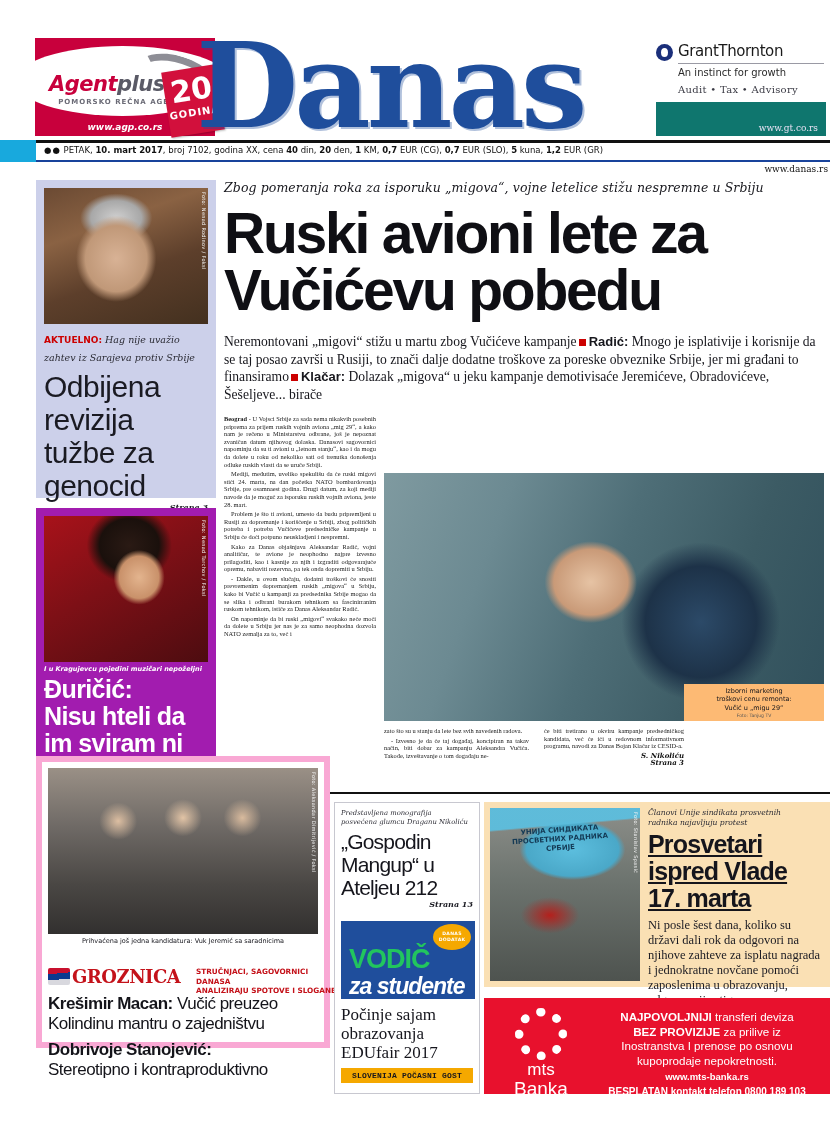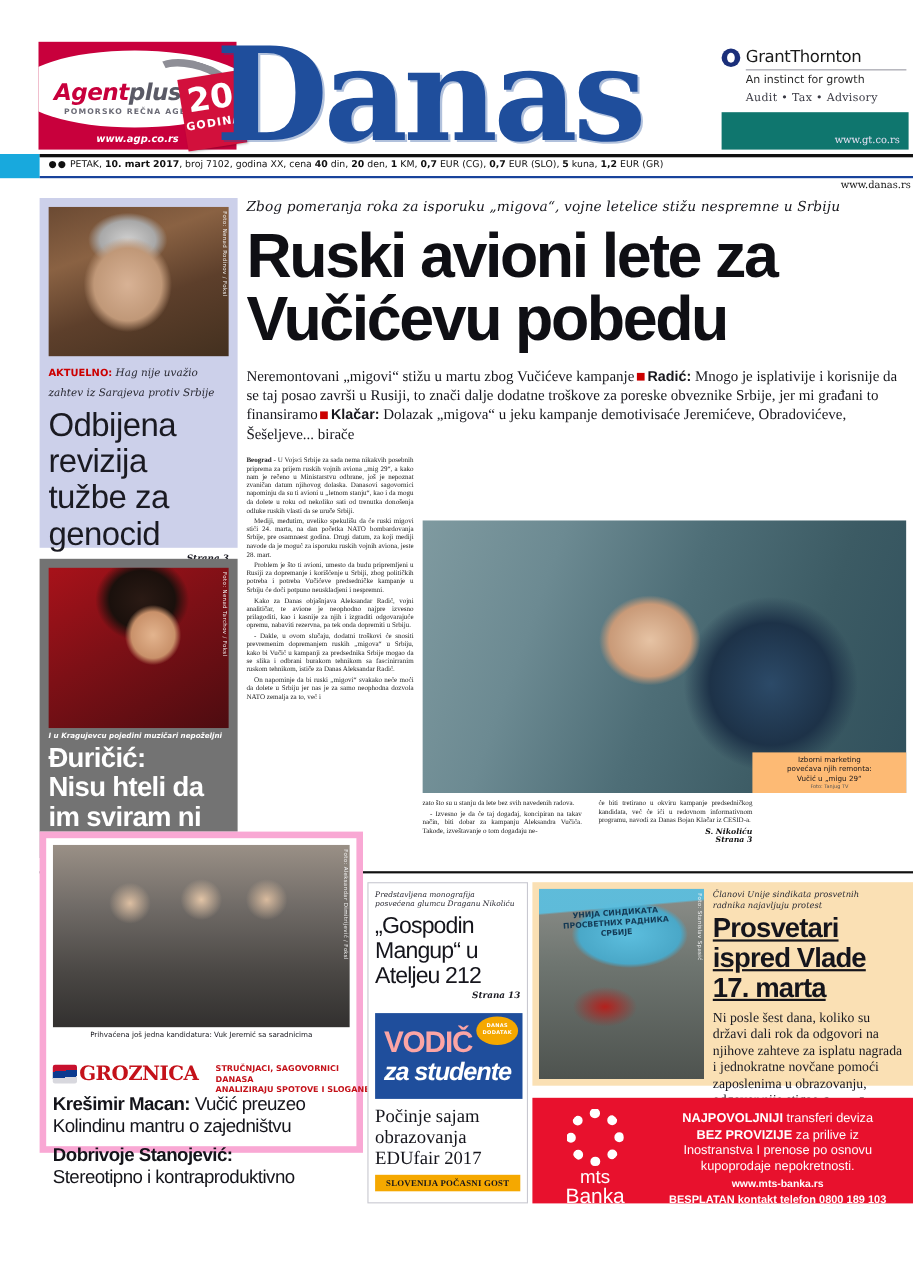--- a/index.html
+++ b/index.html
@@ -133,21 +133,21 @@
   .side-h1 {
     font-family: "Liberation Sans", sans-serif; font-size: 30px; line-height: 33px;
     color: #1a1a22; letter-spacing: -0.5px; margin-top: 5px;
   }
   .strana {
     font-family: "DejaVu Serif", serif; font-style: italic; font-weight: bold;
     font-size: 8px; color: #1a1a22; text-align: right;
   }
 
   .side-card-2 {
-    position: relative; width: 180px; height: 272px; background: #737373;
+    position: relative; width: 180px; height: 272px; background: #a21caf;
     padding: 8px; margin-top: 10px;
   }
   .red-cap {
     font-family: "DejaVu Sans", sans-serif; font-style: italic; font-weight: bold;
     font-size: 6.5px; color: #ffffff; margin-top: 3px;
   }
   .side-h2 {
     font-family: "Liberation Sans", sans-serif; font-weight: bold; font-size: 25px;
     line-height: 27px; color: #ffffff; letter-spacing: -0.6px; margin-top: 3px;
   }
@@ -245,39 +245,39 @@
   .bm-h {
     font-family: "Liberation Sans", sans-serif; font-size: 21px; line-height: 23px;
     color: #15151c; letter-spacing: -0.8px; margin-top: 4px;
   }
   .vodic {
     position: relative; margin-top: 12px; width: 134px; height: 78px;
     background: #1f4e9c; overflow: hidden;
   }
   .vodic .l1 {
     font-family: "Liberation Sans", sans-serif; font-weight: bold; font-size: 27px;
-    color: #fca5a5; letter-spacing: -1px; padding: 12px 0 0 8px; line-height: 28px;
+    color: #22c55e; letter-spacing: -1px; padding: 24px 0 0 8px; line-height: 28px;
   }
   .vodic .l2 {
     font-family: "Liberation Sans", sans-serif; font-weight: bold; font-style: italic;
     font-size: 23px; color: #ffffff; letter-spacing: -1px; padding-left: 8px; line-height: 26px;
   }
   .bubble {
     position: absolute; right: 4px; top: 3px; width: 38px; height: 26px;
     background: #f5a800; border-radius: 50%; color: #fff;
     font-family: "DejaVu Sans", sans-serif; font-size: 4.6px; font-weight: bold;
     text-align: center; line-height: 6px; padding-top: 7px; letter-spacing: .3px;
   }
   .bm-h2 {
     font-family: "Liberation Serif", serif; font-size: 17px; line-height: 19px;
     color: #15151c; margin-top: 6px;
   }
   .slo-bar {
     margin-top: 6px; background: #f5a800; color: #15151c; text-align: center;
-    font-family: Liberation Serif, serif; font-weight: bold; font-size: 8px;
+    font-family: Liberation Mono, monospace; font-weight: bold; font-size: 8px;
     padding: 3px 0; letter-spacing: .2px;
   }
 
   .br { position: absolute; left: 484px; top: 802px; width: 346px; height: 185px;
         background: #fae0b4; padding: 6px; }
   .br-kick {
     font-family: "DejaVu Serif", serif; font-style: italic; font-size: 7.6px;
     line-height: 9.5px; color: #2a2a33;
   }
   .br-h {
@@ -433,21 +433,21 @@
 
     <div class="lede"><span>Neremontovani „migovi“ stižu u martu zbog Vučićeve kampanje</span><span class="sq"></span><b>Radić:</b><span> Mnogo je isplativije i korisnije da se taj posao završi u Rusiji, to znači dalje dodatne troškove za poreske obveznike Srbije, jer mi građani to finansiramo</span><span class="sq"></span><b>Klačar:</b><span> Dolazak „migova“ u jeku kampanje demotivisaće Jeremićeve, Obradovićeve, Šešeljeve... birače</span></div>
 
     <div class="cols">
 
       <div class="bigphoto">
         <div class="art-jet"></div>
         <div class="cap-box">
           <div class="cap-txt">
             <span>Izborni marketing</span><br>
-            <span>povećava njih remonta:</span><br>
+            <span>troškovi cenu remonta:</span><br>
             <span>Vučić u „migu 29“</span>
           </div>
           <div class="cap-credit">Foto: Tanjug TV</div>
         </div>
       </div>
 
       <div class="col col-1">
         <p class="noind"><b>Beograd</b><span> - U Vojsci Srbije za sada nema nikakvih posebnih priprema za prijem ruskih vojnih aviona „mig 29“, a kako nam je rečeno u Ministarstvu odbrane, još je nepoznat zvaničan datum njihovog dolaska. Danasovi sagovornici napominju da su ti avioni u „letnom stanju“, kao i da mogu da dolete u roku od nekoliko sati od trenutka donošenja odluke ruskih vlasti da se uruče Srbiji.</span></p>
         <p>Mediji, međutim, uveliko spekulišu da će ruski migovi stići 24. marta, na dan početka NATO bombardovanja Srbije, pre osamnaest godina. Drugi datum, za koji mediji navode da je moguć za isporuku ruskih vojnih aviona, jeste 28. mart.</p>
         <p>Problem je što ti avioni, umesto da budu pripremljeni u Rusiji za dopremanje i korišćenje u Srbiji, zbog političkih potreba i potreba Vučićeve predsedničke kampanje u Srbiju će doći potpuno neuskladjeni i nespremni.</p>

